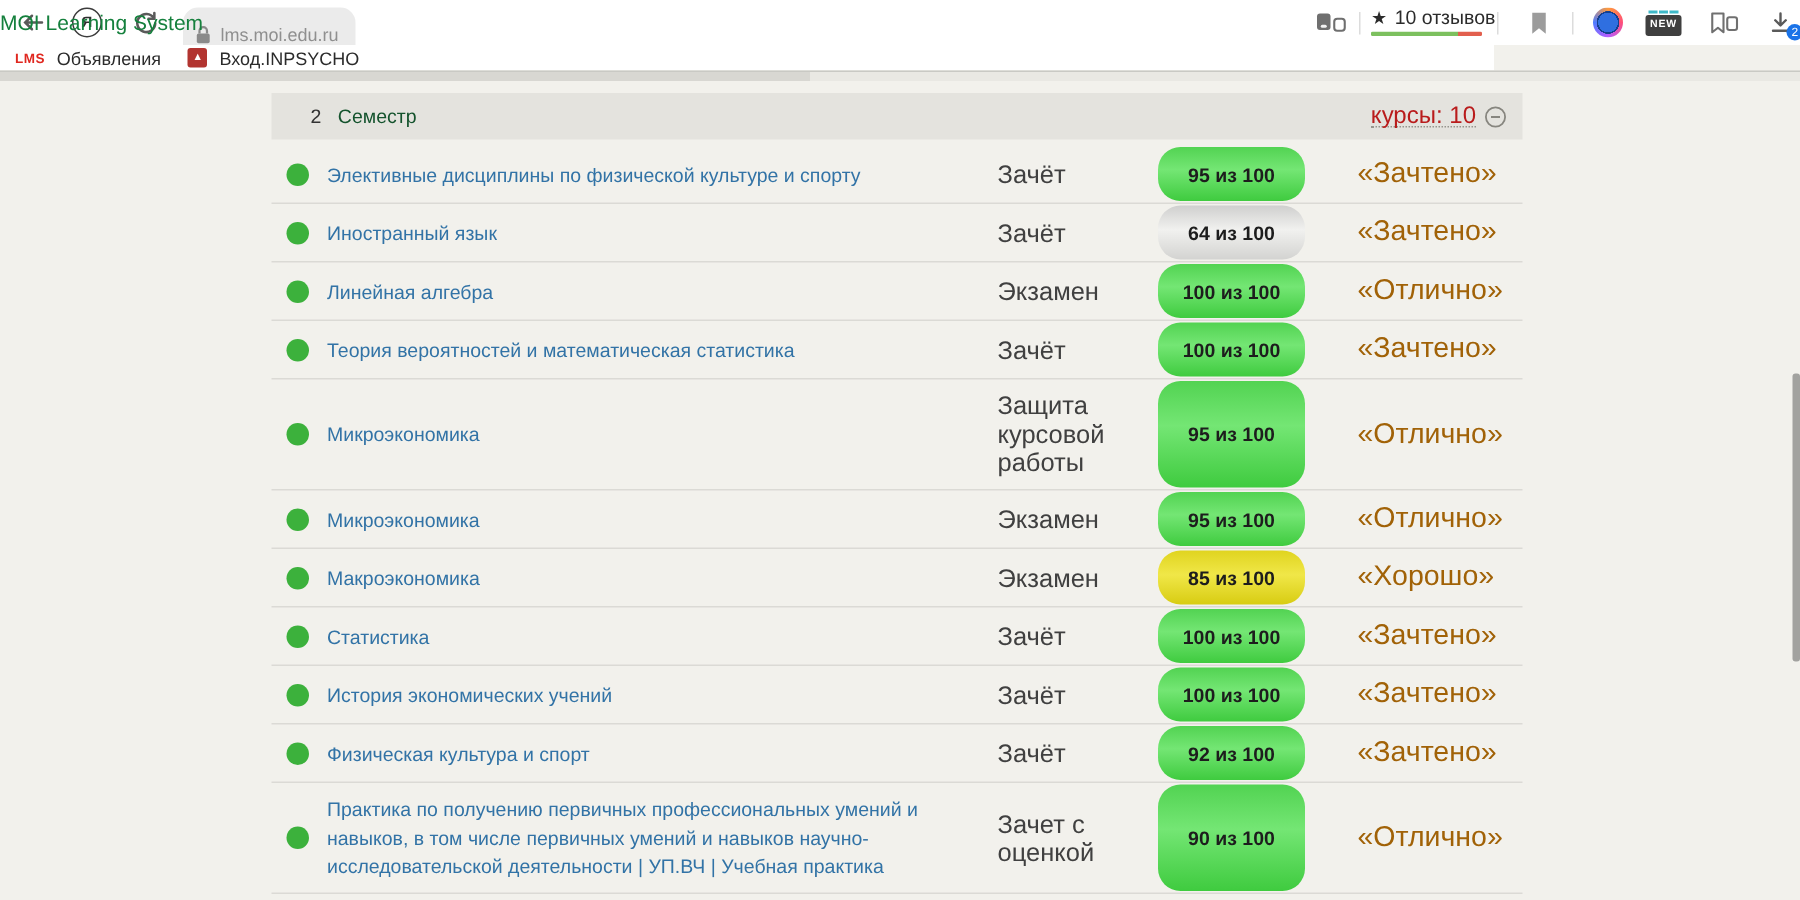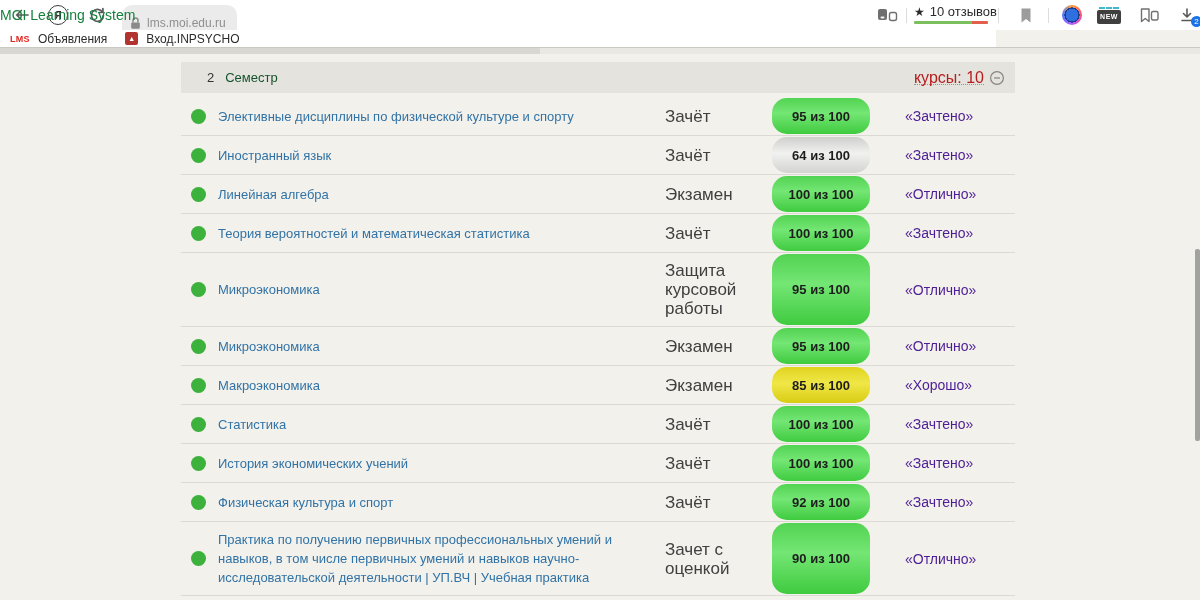--- a/index.html
+++ b/index.html
@@ -66,21 +66,21 @@
 
   .rows{margin-top:4px;}
   .grade-row{position:relative;display:flex;border-bottom:1px solid #dbdad5;min-height:38px;background:transparent;}
   .cell-dot{width:37px;flex:none;display:flex;align-items:center;padding-left:10px;box-sizing:border-box;}
   .dot{width:15px;height:15px;border-radius:50%;background:#3cb13c;}
   .cell-name{width:447px;flex:none;display:flex;align-items:center;color:#3273a6;font-size:13px;
              line-height:19px;padding:8px 14px 8px 0;box-sizing:border-box;cursor:pointer;}
   .cell-type{width:107px;flex:none;display:flex;align-items:center;color:#404040;font-size:17px;
              line-height:19px;padding:8px 8px 8px 0;box-sizing:border-box;}
   .score-spacer{width:133px;flex:none;}
-  .cell-grade{width:110px;flex:none;display:flex;align-items:center;color:#4c1d95;font-size:14px;}
+  .cell-grade{width:110px;flex:none;display:flex;align-items:center;color:#a16207;font-size:19px;}
   .badge{position:absolute;left:591px;top:1px;bottom:1px;width:98px;display:flex;align-items:center;
          justify-content:center;font-size:13px;font-weight:600;color:#1d1d1d;border-radius:15px;}
   .badge.green{background:linear-gradient(180deg,#52d352 0%,#74e674 42%,#3fcb3f 100%);}
   .badge.gray{background:linear-gradient(180deg,#cfcfce 0%,#f1f1ef 45%,#d3d3d1 100%);}
   .badge.yellow{background:linear-gradient(180deg,#e0d41f 0%,#f0e748 45%,#d8cc12 100%);}
 
   
   .scroll-thumb{position:absolute;right:0;top:195px;width:5px;height:192px;background:#a2a29f;border-radius:2px;}
 </style>
 </head>

